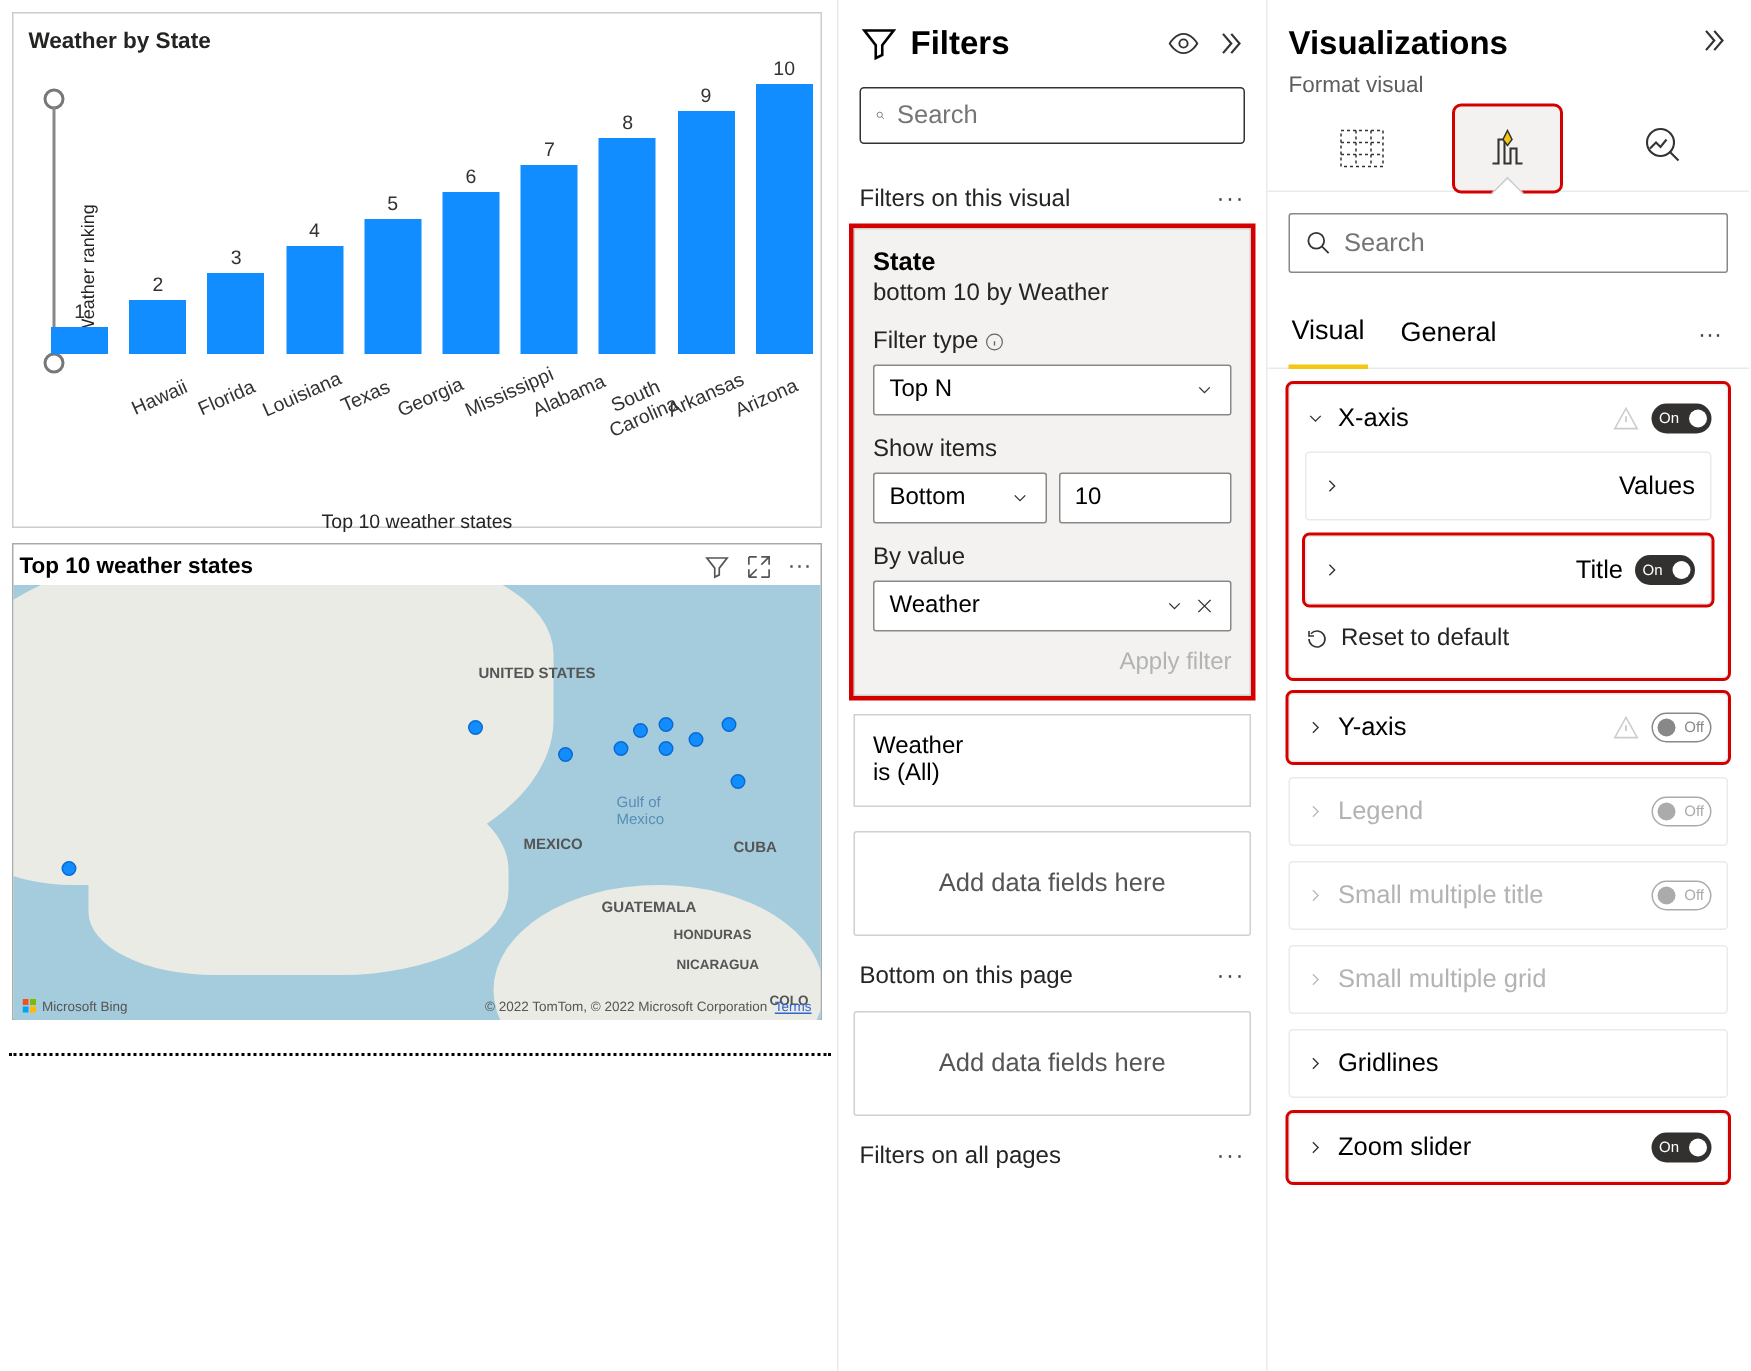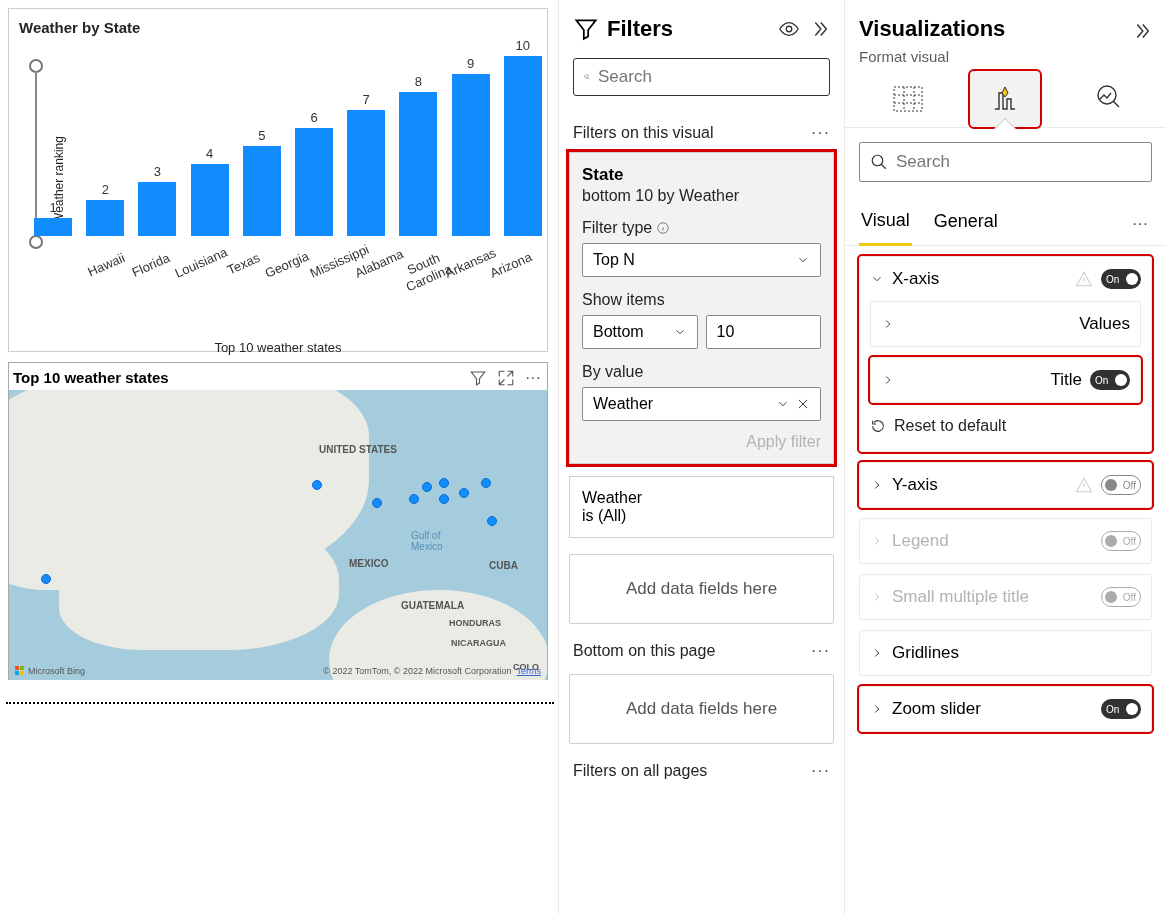--- a/index.html
+++ b/index.html
@@ -47,21 +47,21 @@
 .fc-row { display: flex; gap: 8px; margin-top: 6px; }
 .fc-row .fc-select { width: 50%; margin-top: 0; }
 .fc-input { width: 50%; background: #fff; border: 1px solid #8a8886; border-radius: 2px; padding: 7px 10px; font-size: 16px; }
 .fc-chip { margin-top: 6px; background: #fff; border: 1px solid #8a8886; border-radius: 2px; padding: 7px 10px; font-size: 16px; display: flex; align-items: center; gap: 6px; }
 .fc-chip .v { flex: 1; }
 .apply { text-align: right; color: #b3b3b3; margin-top: 12px; font-size: 16px; }
 .simple-card { margin: 12px 10px 0 10px; border: 1px solid #d2d0ce; background: #fff; padding: 12px; font-size: 16px; }
 .dropzone { margin: 4px 10px; border: 1px solid #d2d0ce; border-radius: 2px; text-align: center; padding: 24px 10px; color: #555; font-size: 17px; }
 
 .viz-pane { width: 322px; border-left: 1px solid #eaeaea; display: flex; flex-direction: column; }
-.viz-header { display: flex; align-items: flex-end; padding: 16px 14px 6px 14px; }
+.viz-header { display: flex; align-items: flex-start; padding: 16px 14px 6px 14px; }
 .viz-title { font-size: 22px; font-weight: 600; flex: 1; }
 .viz-sub { padding: 0 14px; font-size: 15px; color: #605e5c; }
 .viz-tabs { display: flex; justify-content: space-around; padding: 6px 14px 0 14px; border-bottom: 1px solid #eaeaea; position: relative; }
 .viz-tab { width: 70px; height: 56px; display: flex; align-items: center; justify-content: center; cursor: pointer; position: relative; }
 .viz-tab.active { background: #f3f2f1; border-radius: 4px; }
 .viz-tab.active::after { content: ''; position: absolute; bottom: -9px; left: 50%; transform: translateX(-50%) rotate(45deg); width: 14px; height: 14px; background: #fff; border-left: 1px solid #ccc; border-top: 1px solid #ccc; }
 .viz-search { margin: 14px; border: 1px solid #8a8886; border-radius: 2px; display: flex; align-items: center; padding: 9px 10px; gap: 8px; }
 .viz-search input { border: none; outline: none; font-size: 17px; flex: 1; }
 .sub-tabs { display: flex; gap: 20px; padding: 6px 14px 0 14px; border-bottom: 1px solid #eaeaea; align-items: center; }
 .sub-tab { padding: 8px 2px 12px 2px; font-size: 18px; cursor: pointer; }
@@ -400,20 +400,28 @@
         <svg class="chev" viewBox="0 0 24 24">
             <path d="M9 6l6 6-6 6" fill="none" stroke="#bbb" stroke-width="1.6"></path>
           </svg>
         <span class="name">Small multiple title</span>
         <div class="toggle off">
             <span>Off</span>
             <div class="knob"></div>
           </div>
       </div>
     </div>
+    <div class="prop disabled">
+      <div class="prop-head">
+        <svg class="chev" viewBox="0 0 24 24">
+            <path d="M9 6l6 6-6 6" fill="none" stroke="#bbb" stroke-width="1.6"></path>
+          </svg>
+        <span class="name">Small multiple grid</span>
+      </div>
+    </div>
     <div class="prop">
       <div class="prop-head">
         <svg class="chev" viewBox="0 0 24 24">
             <path d="M9 6l6 6-6 6" fill="none" stroke="#333" stroke-width="1.6"></path>
           </svg>
         <span class="name">Gridlines</span>
       </div>
     </div>
     <div class="prop hl-sm">
       <div class="prop-head">

